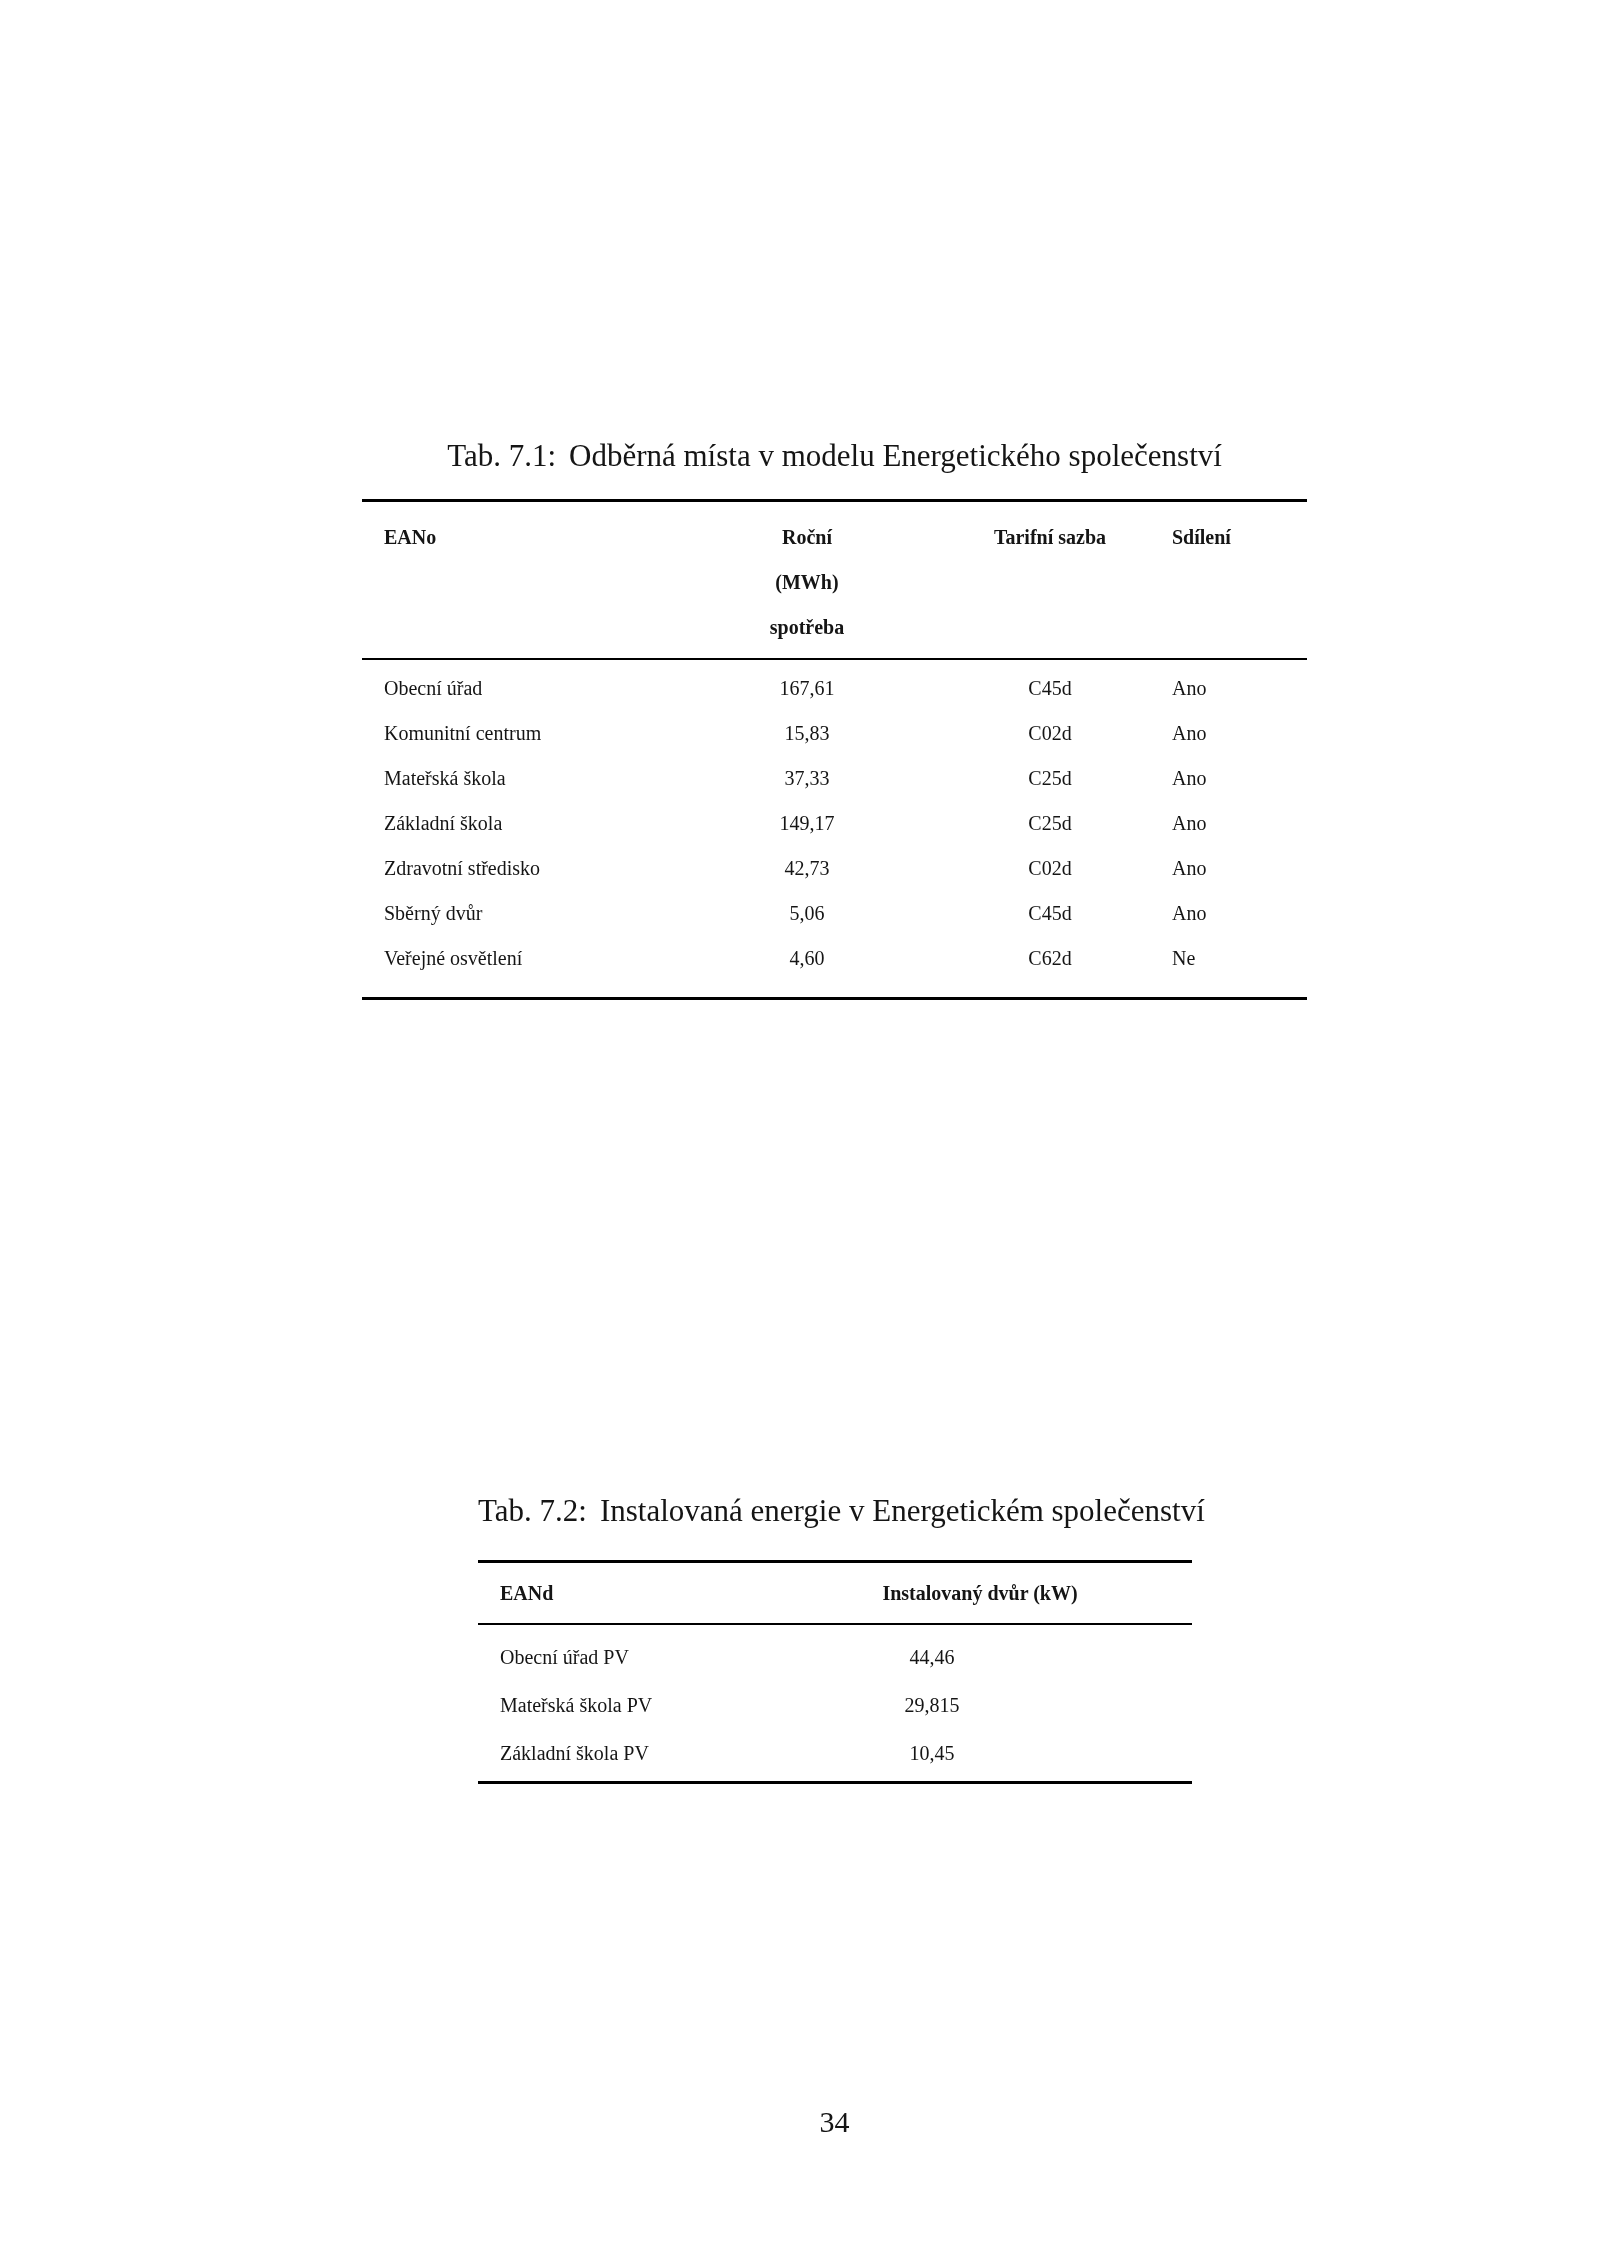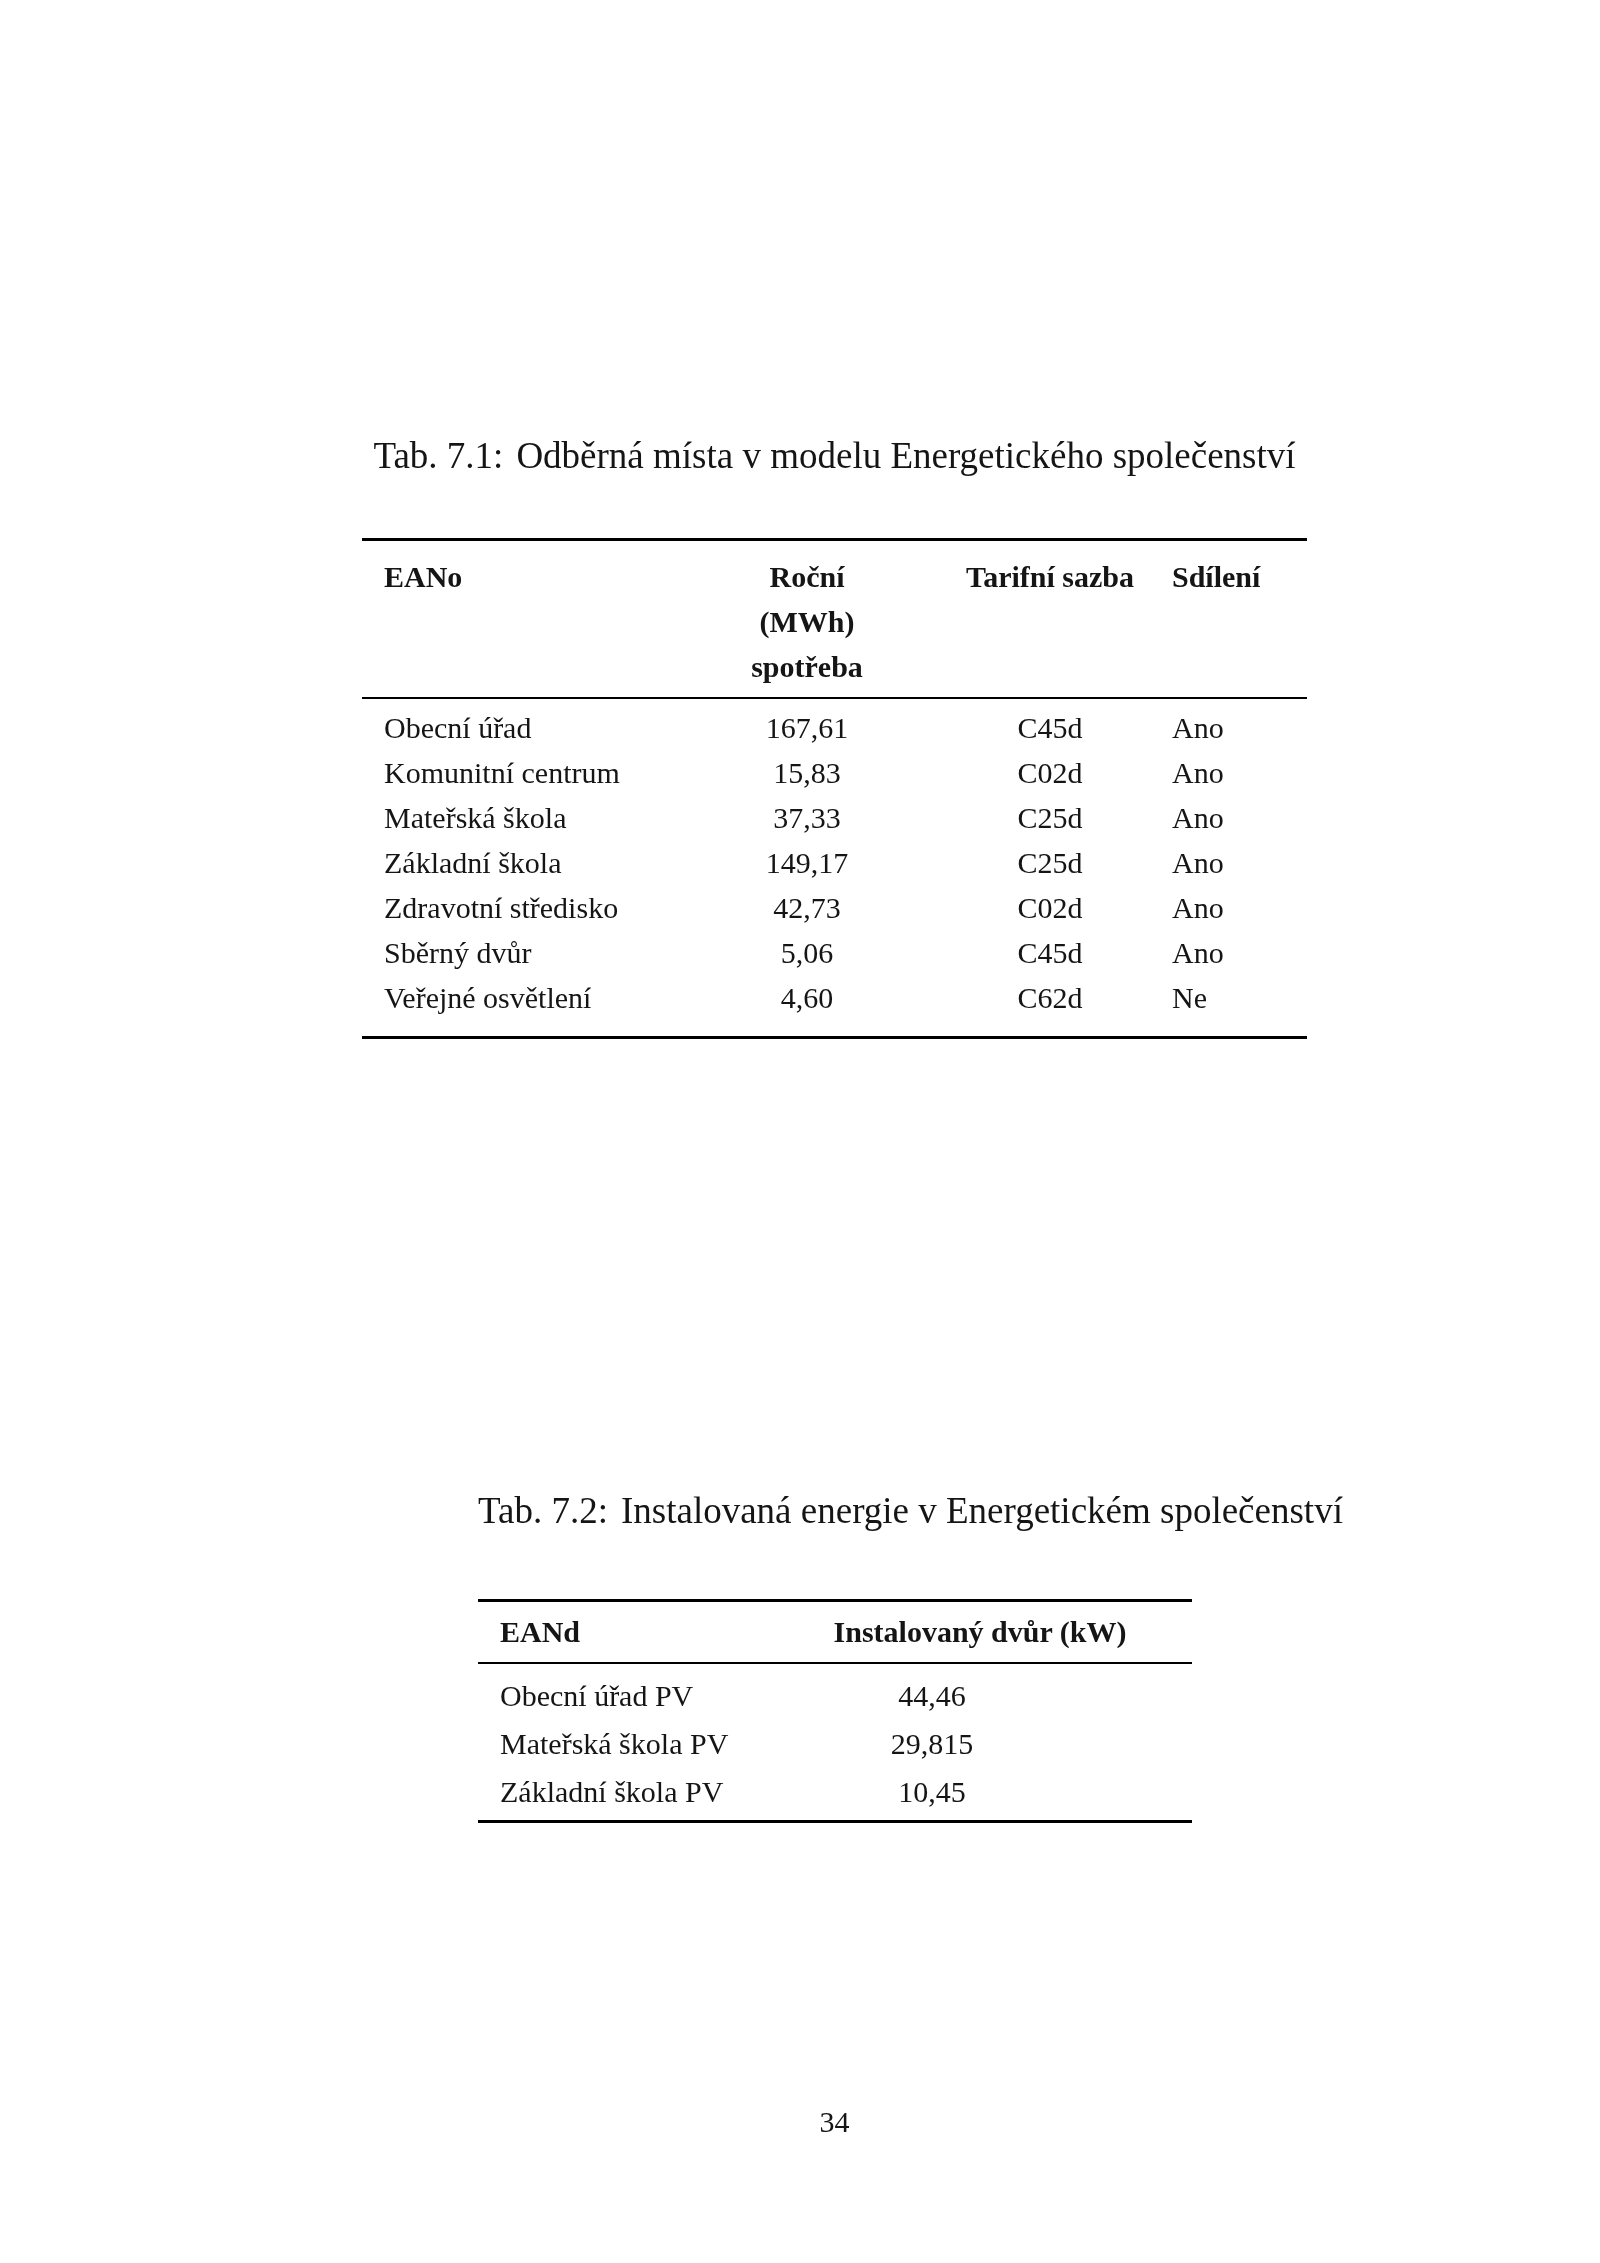--- a/index.html
+++ b/index.html
@@ -12,35 +12,34 @@
     width: 1600px;
     height: 2263px;
     background: #ffffff;
     font-family: "Liberation Serif", "DejaVu Serif", serif;
     color: #151515;
     overflow: hidden;
   }
   .caption {
     position: absolute;
     text-align: center;
-    font-size: 37px;
+    font-size: 31px;
     line-height: 38px;
     white-space: nowrap;
   }
   .caption .cap-text { margin-left: 13px; }
   #caption-1 { top: 437px; left: 362px; width: 945px; }
   #caption-2 { top: 1492px; left: 478px; width: 714px; }
 
   
   .tbl {
     position: absolute;
     border-top: 3px solid #000;
     border-bottom: 3px solid #000;
-    font-size: 30px;
-    margin-top: 39px;
+    font-size: 20px;
   }
   #table-1 { top: 499px; left: 362px; width: 945px; }
   .t1-grid {
     display: grid;
     grid-template-columns: 250px 390px 170px 135px;
   }
   #t1-header { padding: 13px 0 8px 0; border-bottom: 2px solid #000; font-weight: bold; }
   #t1-body   { padding: 6px 0 16px 0; }
   .t1-grid .c { line-height: 45px; white-space: nowrap; }
   .t1-grid .c0 { text-align: left; padding-left: 22px; }

